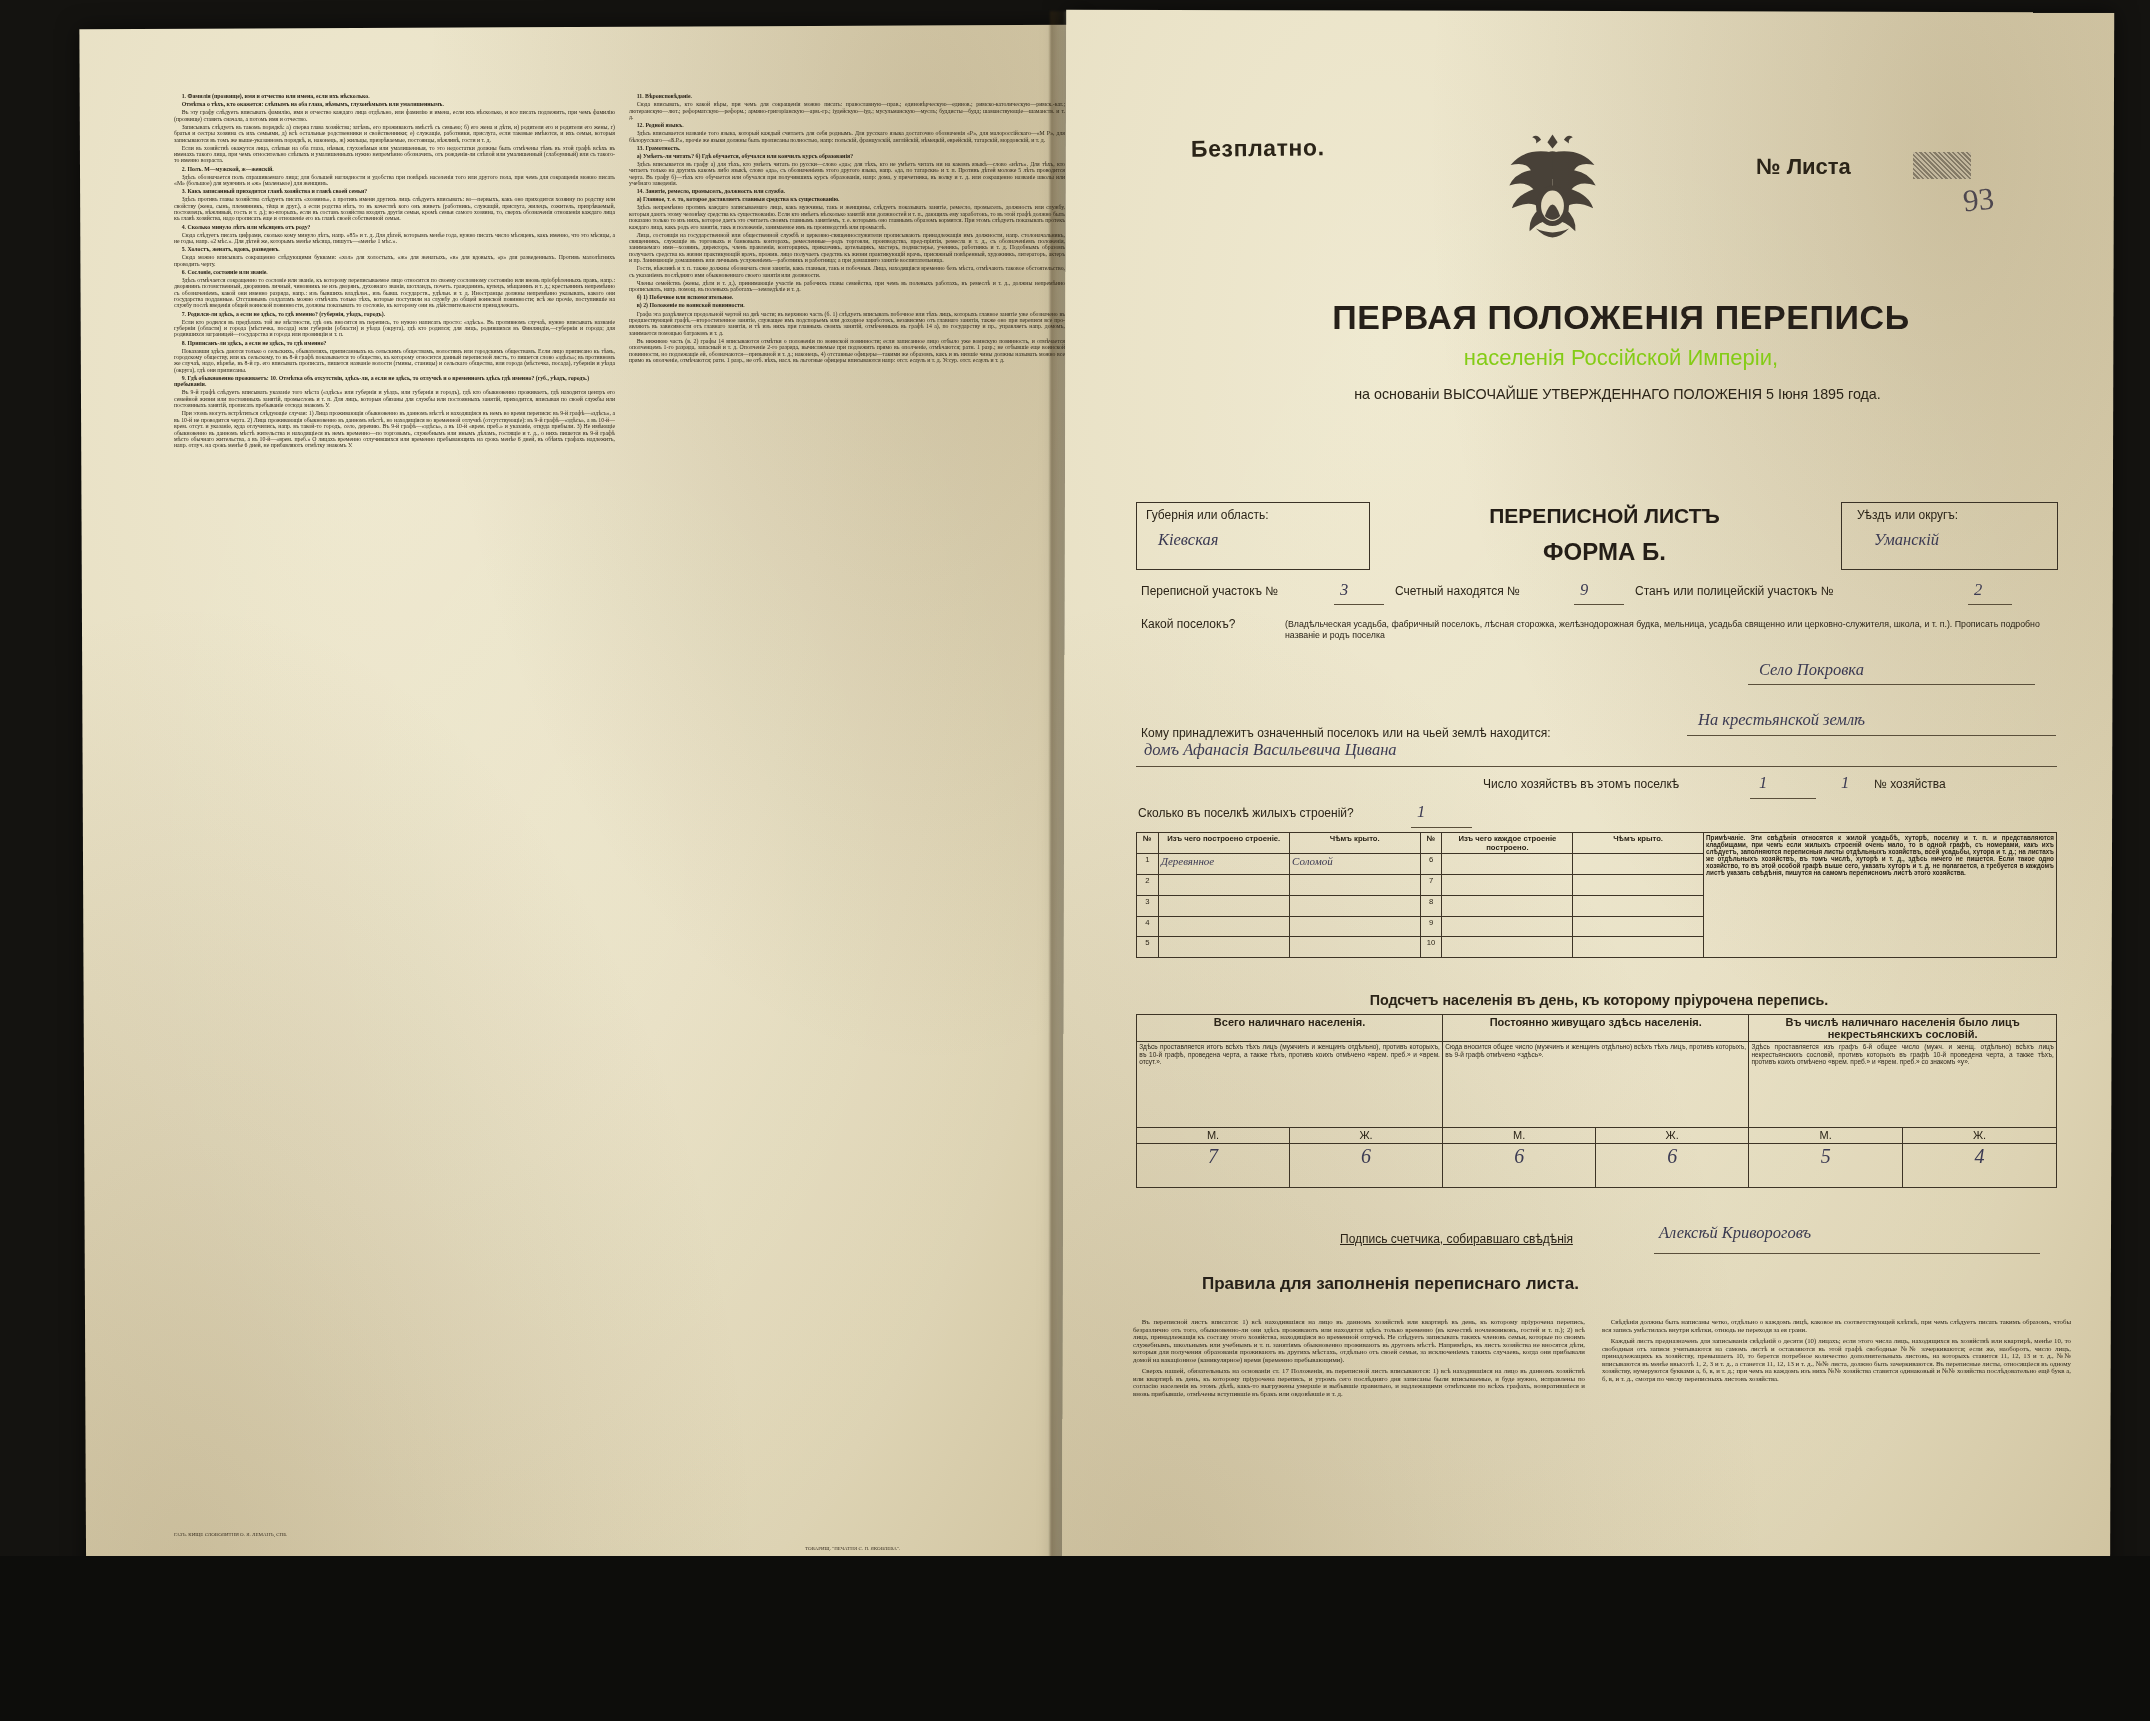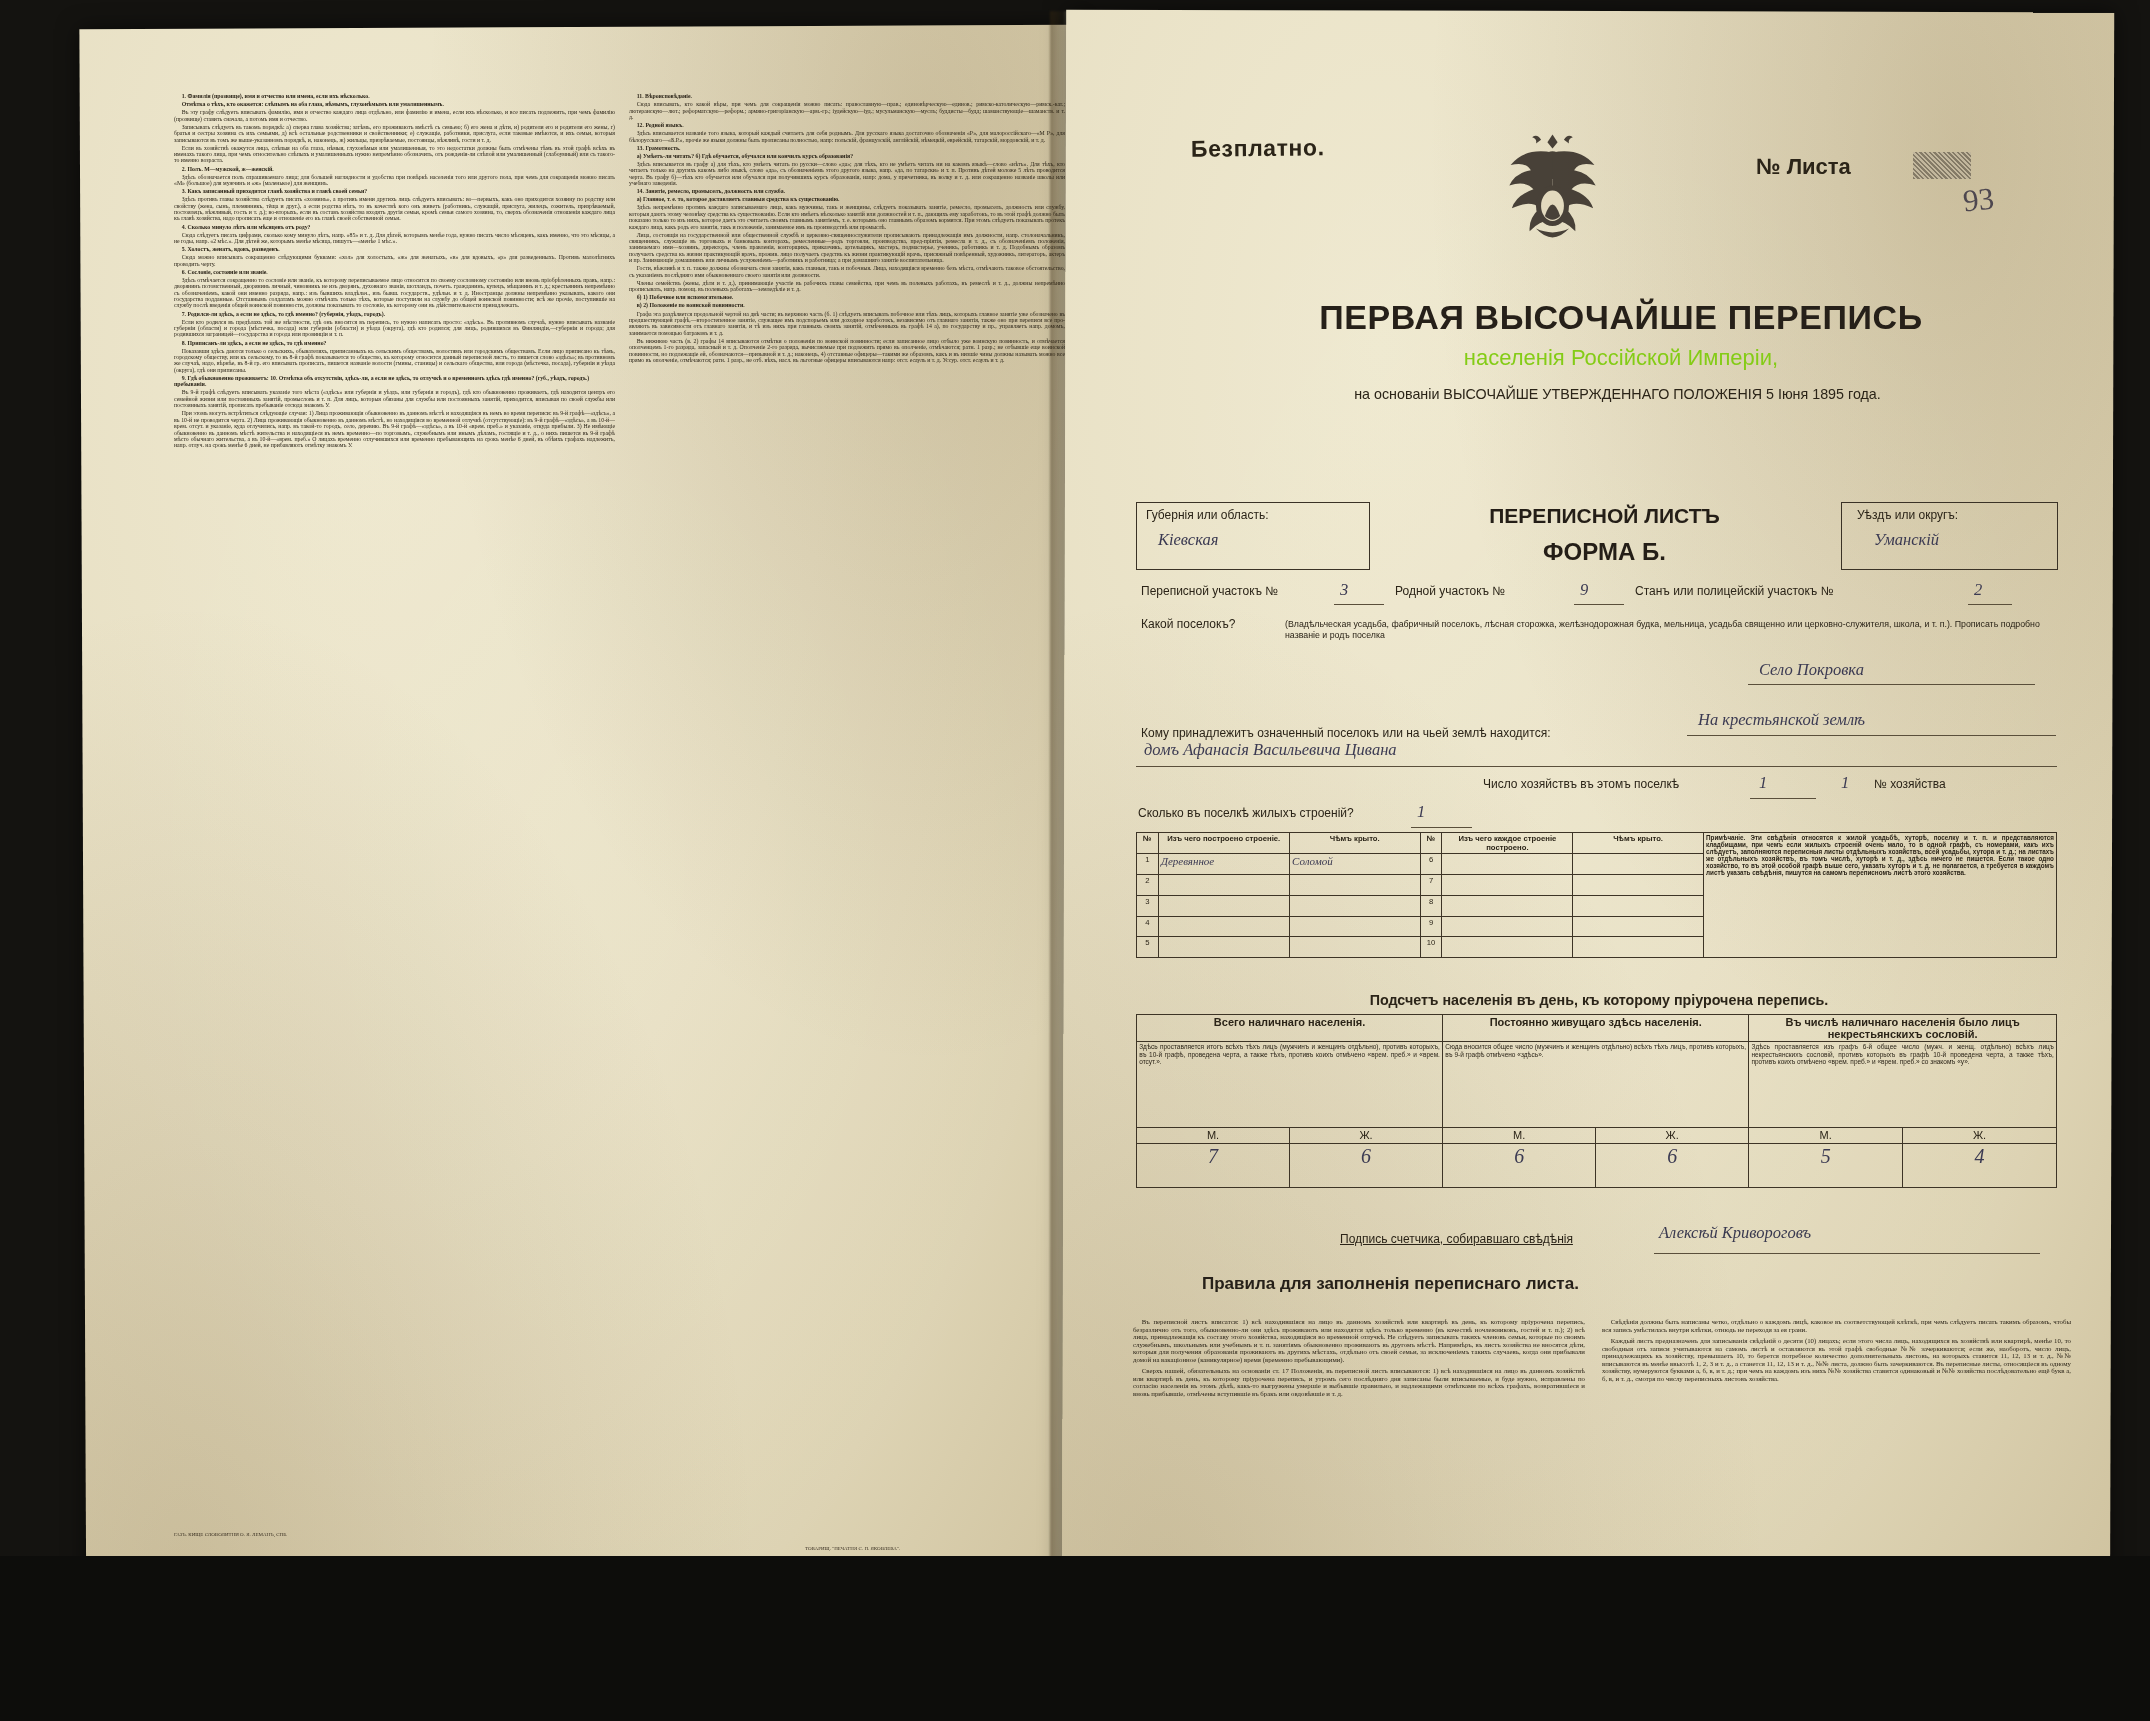--- a/index.html
+++ b/index.html
@@ -150,39 +150,39 @@
       <ellipse cx="50" cy="30" rx="9" ry="11"></ellipse>
       <path d="M50 20 q-22 -4 -33 10 q12 -3 16 4 q-12 2 -17 12 q13 -4 19 3 q-14 5 -17 15 q15 -7 22 0 q-9 8 -8 18 q10 -10 18 -8 l0 -54z"></path>
       <path d="M50 20 q22 -4 33 10 q-12 -3 -16 4 q12 2 17 12 q-13 -4 -19 3 q14 5 17 15 q-15 -7 -22 0 q9 8 8 18 q-10 -10 -18 -8 l0 -54z"></path>
       <ellipse cx="50" cy="62" rx="13" ry="16"></ellipse>
       <path d="M37 80 q13 14 26 0 q-13 6 -26 0z"></path>
     </g>
     <ellipse cx="50" cy="62" rx="9" ry="12" fill="#e3dabe"></ellipse>
     <path d="M44 70 q6 -18 12 0 q-6 6 -12 0z" fill="#2d2620"></path>
   </svg>
 
-  <div class="title1">ПЕРВАЯ ВЫСОЧАЙШЕ ПЕРЕПИСЬ</div>
+  <div class="title1">ПЕРВАЯ ПОЛОЖЕНІЯ ПЕРЕПИСЬ</div>
   <div class="title2">населенія Россійской Имперіи,</div>
   <div class="title3">на основаніи ВЫСОЧАЙШЕ УТВЕРЖДЕННАГО ПОЛОЖЕНІЯ 5 Іюня 1895 года.</div>
 
   <div class="frm-box" style="left:1136px;top:502px;width:232px;height:66px;"></div>
   <div class="lbl" style="position:absolute;left:1146px;top:508px;">Губернія или область:</div>
   <div class="hand" style="position:absolute;left:1158px;top:530px;font-size:16.5px;">Кіевская</div>
 
   <div class="t-big" style="position:absolute;left:1395px;top:504px;width:419px;text-align:center;">ПЕРЕПИСНОЙ ЛИСТЪ</div>
   <div class="t-big" style="position:absolute;left:1395px;top:538px;width:419px;text-align:center;font-size:24px;">ФОРМА Б.</div>
 
   <div class="frm-box" style="left:1841px;top:502px;width:215px;height:66px;"></div>
   <div class="lbl" style="position:absolute;left:1857px;top:508px;">Уѣздъ или округъ:</div>
   <div class="hand" style="position:absolute;left:1874px;top:530px;font-size:16.5px;">Уманскій</div>
 
   <div class="lbl" style="position:absolute;left:1141px;top:584px;">Переписной участокъ №</div>
   <div class="hand" style="position:absolute;left:1340px;top:580px;font-size:16.5px;">3</div>
   <div class="rule" style="left:1334px;top:604px;width:50px;"></div>
-  <div class="lbl" style="position:absolute;left:1395px;top:584px;">Родной участокъ №</div>
+  <div class="lbl" style="position:absolute;left:1395px;top:584px;">Счетный находятся №</div>
   <div class="hand" style="position:absolute;left:1580px;top:580px;font-size:16.5px;">9</div>
   <div class="rule" style="left:1574px;top:604px;width:50px;"></div>
   <div class="lbl" style="position:absolute;left:1635px;top:584px;">Станъ или полицейскій участокъ №</div>
   <div class="hand" style="position:absolute;left:1974px;top:580px;font-size:16.5px;">2</div>
   <div class="rule" style="left:1968px;top:604px;width:44px;"></div>
 
   <div class="lbl" style="position:absolute;left:1141px;top:617px;">Какой поселокъ?</div>
   <div class="lbl-sm" style="position:absolute;left:1285px;top:619px;width:772px;line-height:10.5px;">(Владѣльческая усадьба, фабричный поселокъ, лѣсная сторожка, желѣзнодорожная будка, мельница, усадьба священно или церковно-служителя, школа, и т. п.). Прописать подробно названіе и родъ поселка</div>
   <div class="hand" style="position:absolute;left:1759px;top:660px;font-size:16.5px;">Село Покровка</div>
   <div class="rule" style="left:1748px;top:684px;width:287px;"></div>

